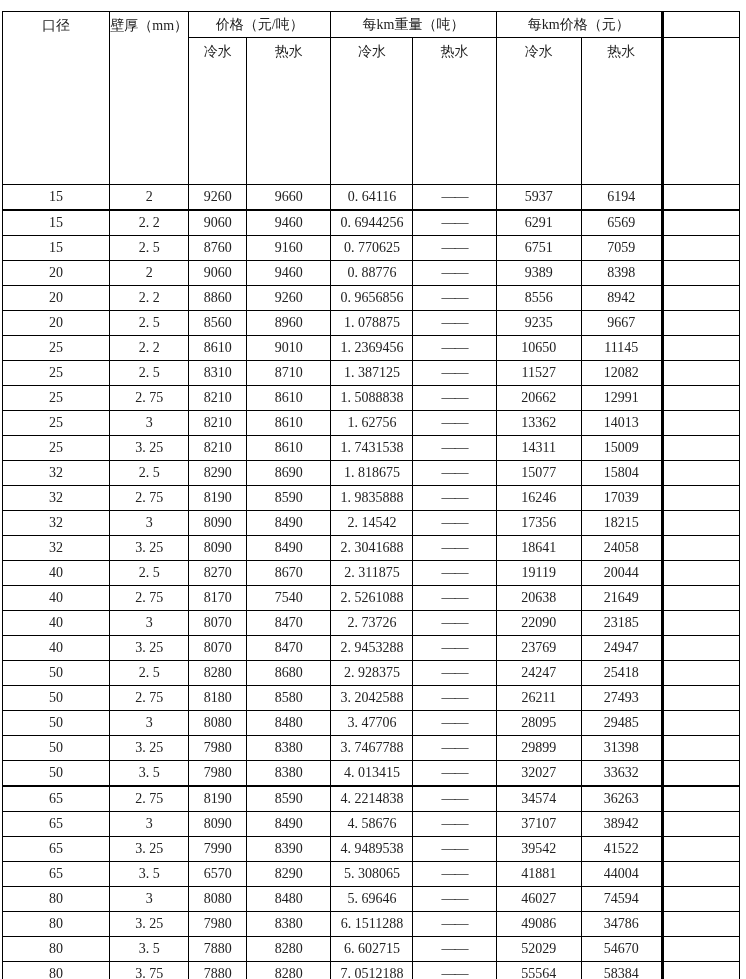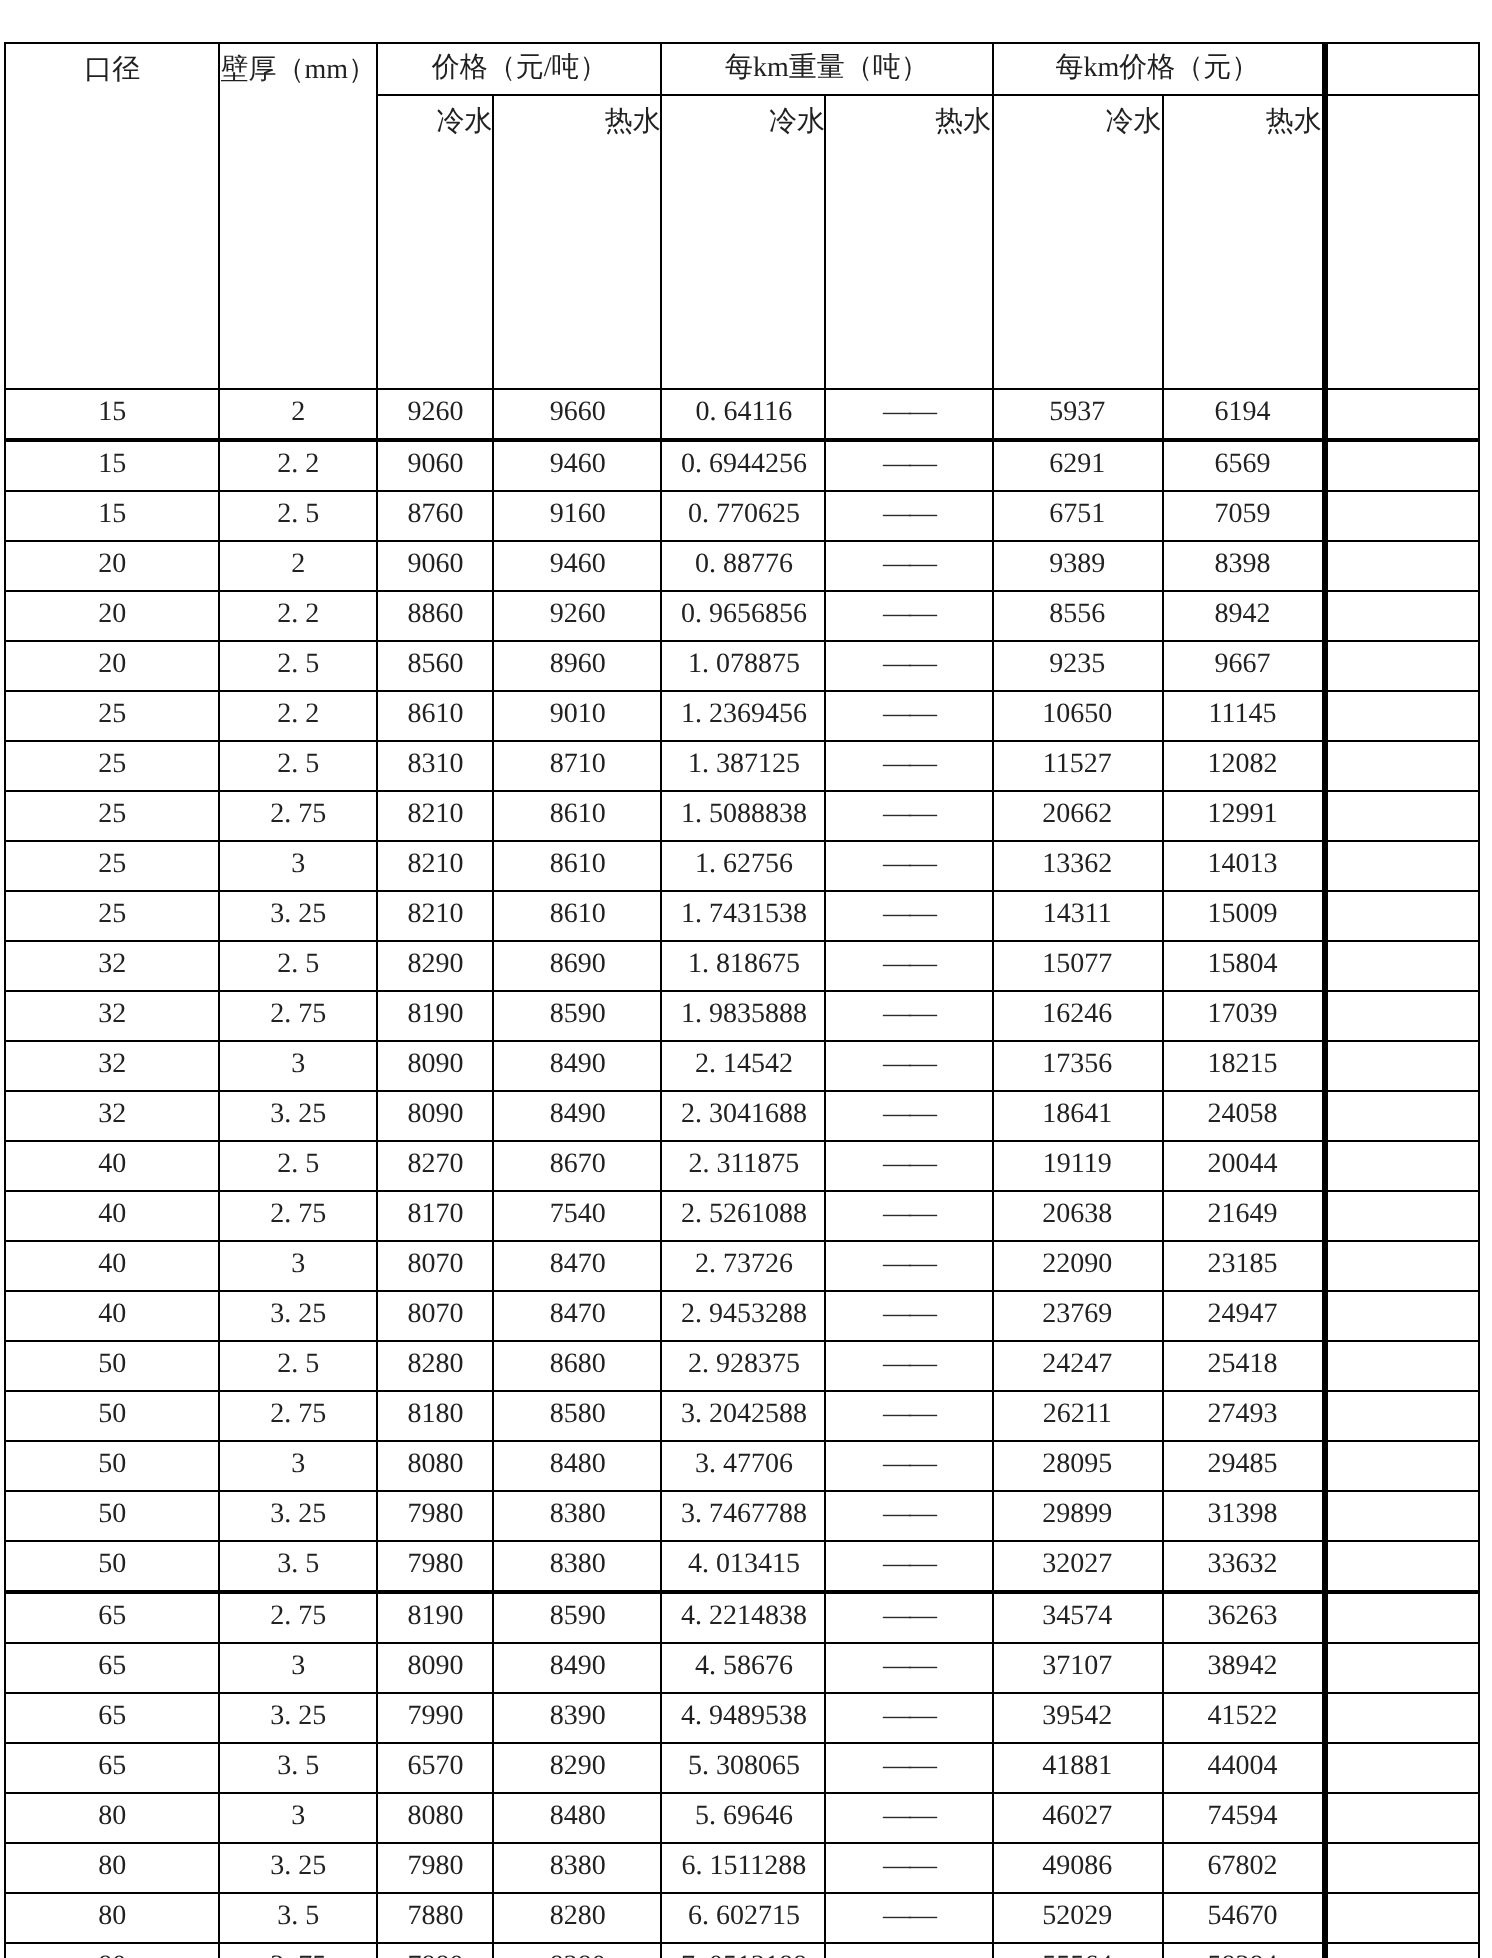--- a/index.html
+++ b/index.html
@@ -9,21 +9,21 @@
     width: 746px;
     height: 979px;
     overflow: hidden;
     font-family: "Liberation Serif", "DejaVu Serif", serif;
     color: #212121;
   }
   .page {
     width: 746px;
     height: 979px;
     box-sizing: border-box;
-    padding: 21px 0 0 2px;
+    padding: 11px 0 0 2px;
     background: #ffffff;
   }
   table.price-table {
     border-collapse: collapse;
     table-layout: fixed;
     width: 738px;
     height: 973px;
     border: 1px solid #000;
     border-bottom: 2px solid #000;
   }
@@ -36,21 +36,20 @@
     padding: 0;
     overflow: hidden;
     white-space: nowrap;
     line-height: 1.1;
   }
   thead tr.hr1 th { height: 25px; }
   thead tr.hr2 th {
     height: 140px;
     vertical-align: top;
     padding-top: 6px;
-    text-align: right;
   }
   th.vtop {
     vertical-align: top;
     padding-top: 6px;
   }
   tbody td { height: 24px; }
   tr.thick-bottom td { border-bottom: 2px solid #000; }
   .col9 { border-left: 3px solid #000; }
   td.dash-cell { letter-spacing: -1px; color: #2b2b2b; }
 </style>
@@ -410,21 +409,21 @@
           <td class="col9"></td>
         </tr>
         <tr>
           <td>80</td>
           <td>3. 25</td>
           <td>7980</td>
           <td>8380</td>
           <td>6. 1511288</td>
           <td class="dash-cell">——</td>
           <td>49086</td>
-          <td>67802</td>
+          <td>34786</td>
           <td class="col9"></td>
         </tr>
         <tr>
           <td>80</td>
           <td>3. 5</td>
           <td>7880</td>
           <td>8280</td>
           <td>6. 602715</td>
           <td class="dash-cell">——</td>
           <td>52029</td>

